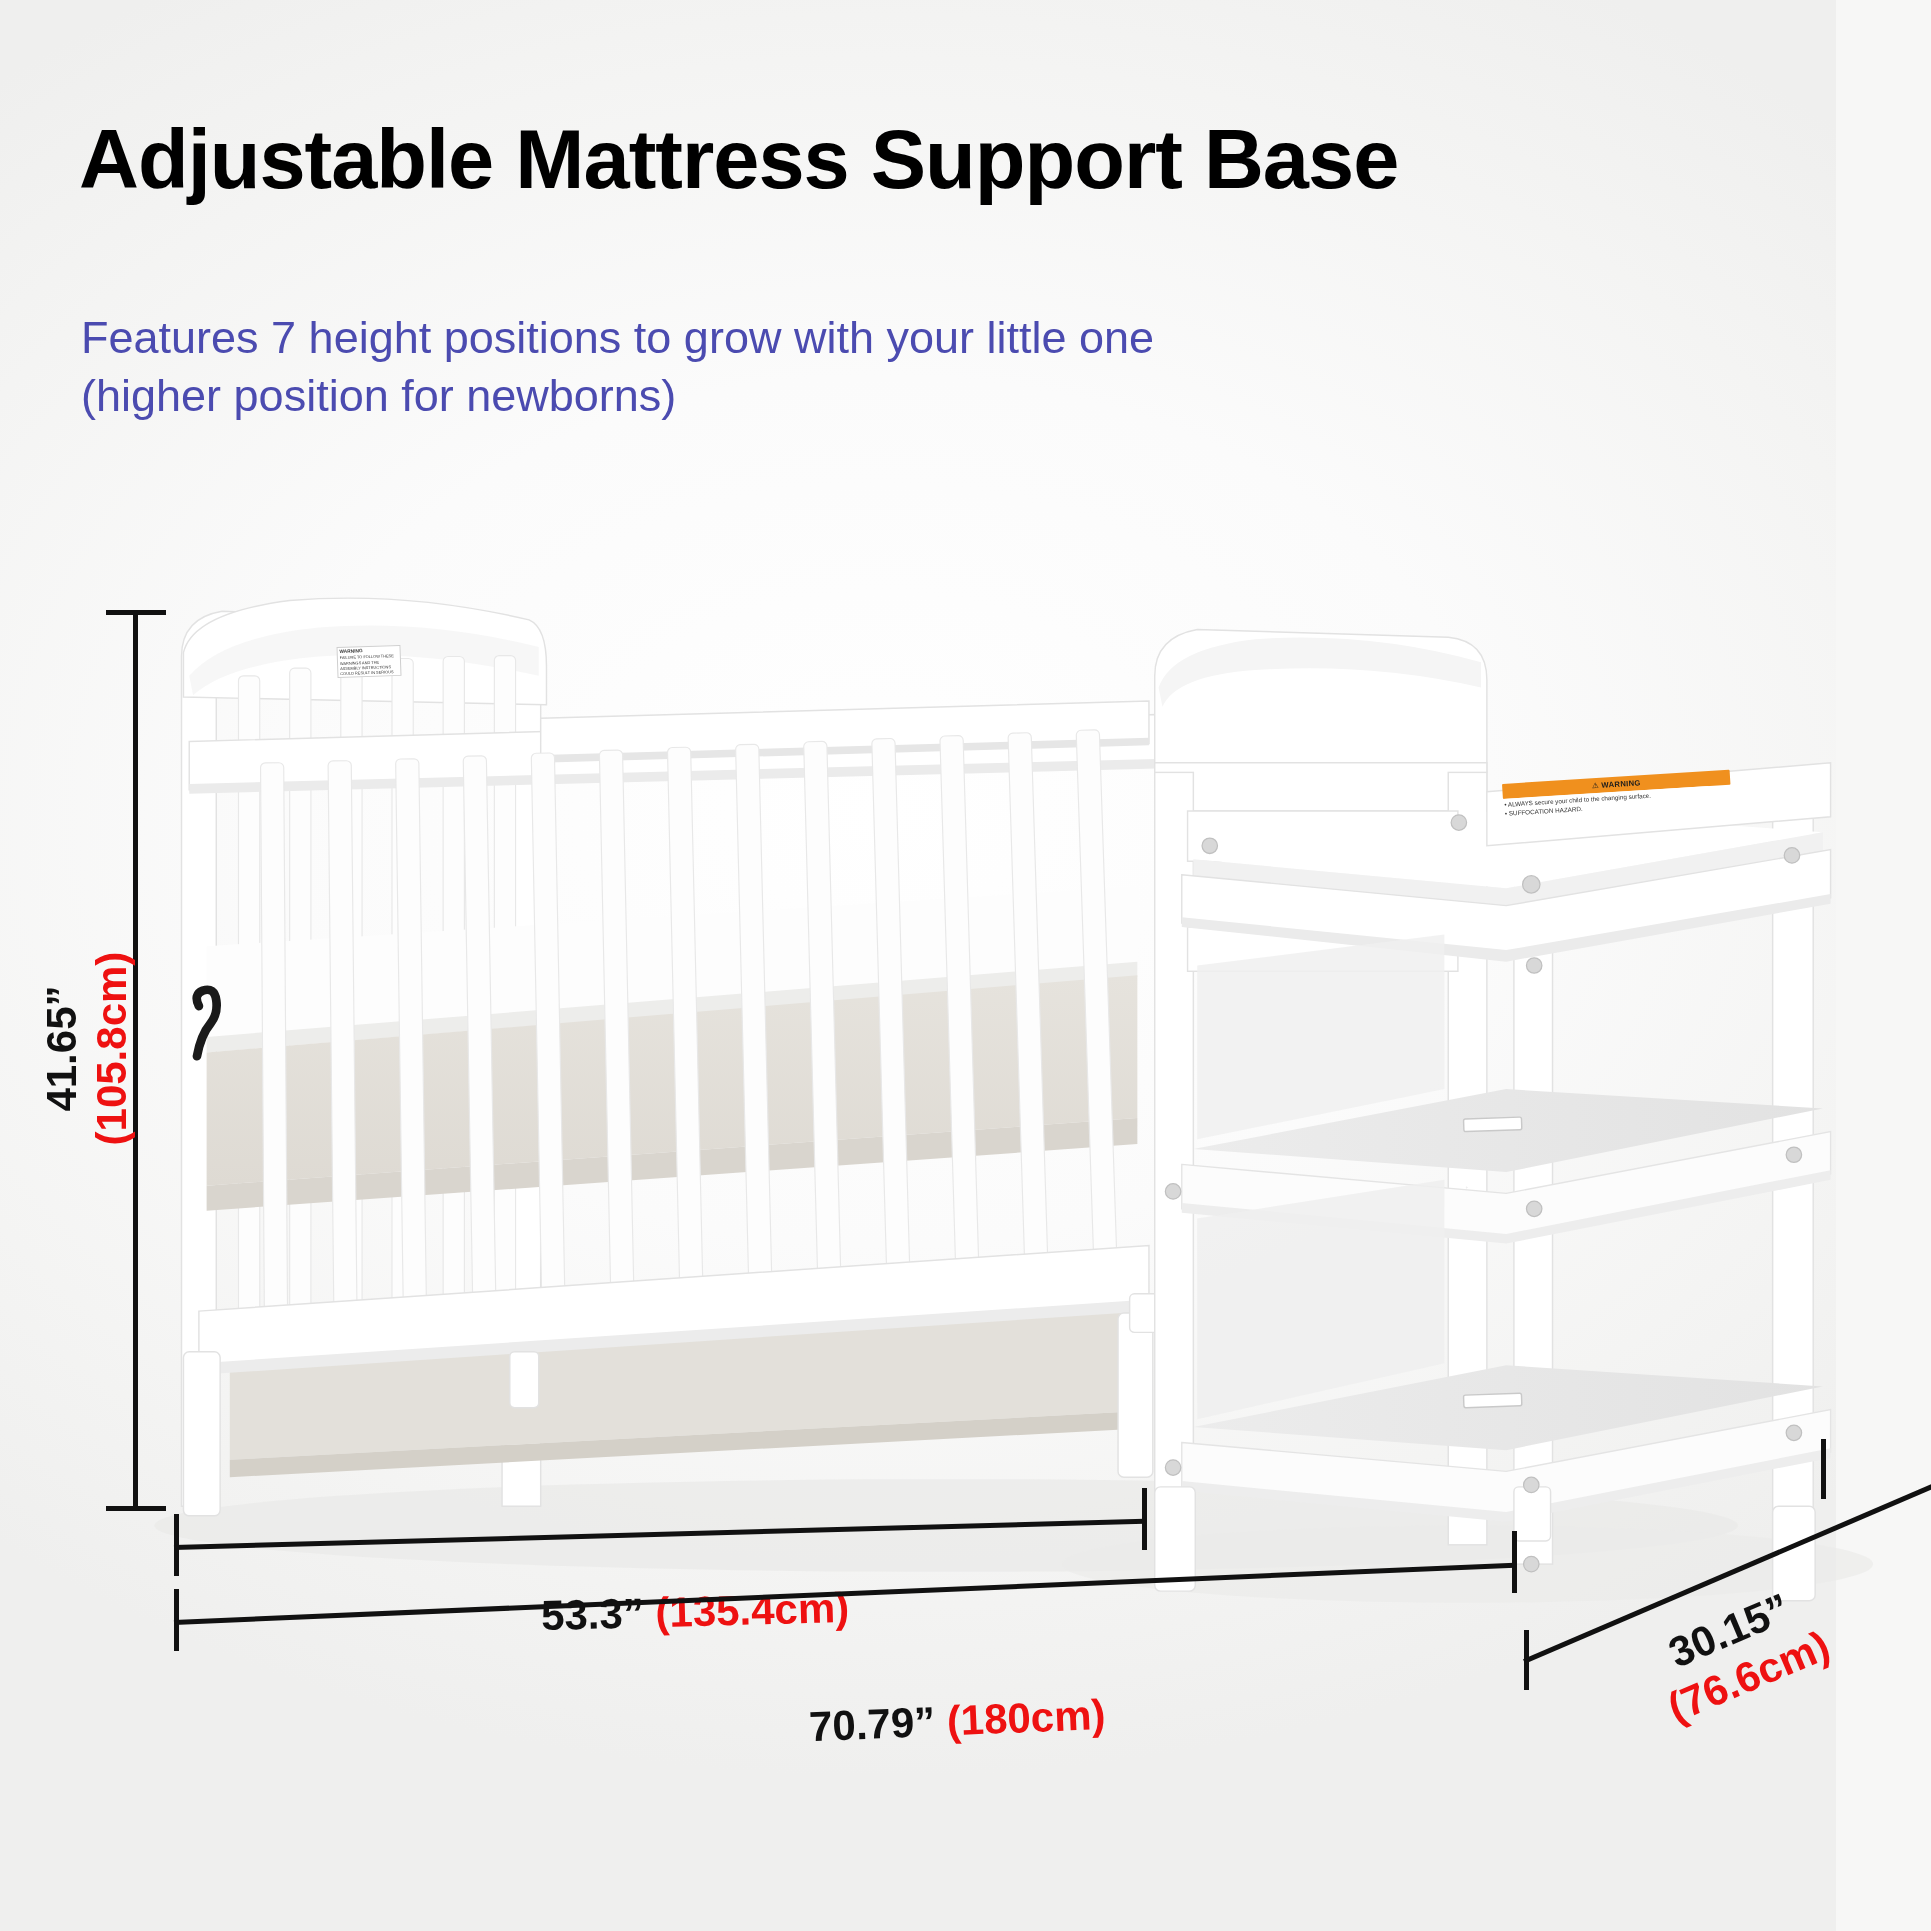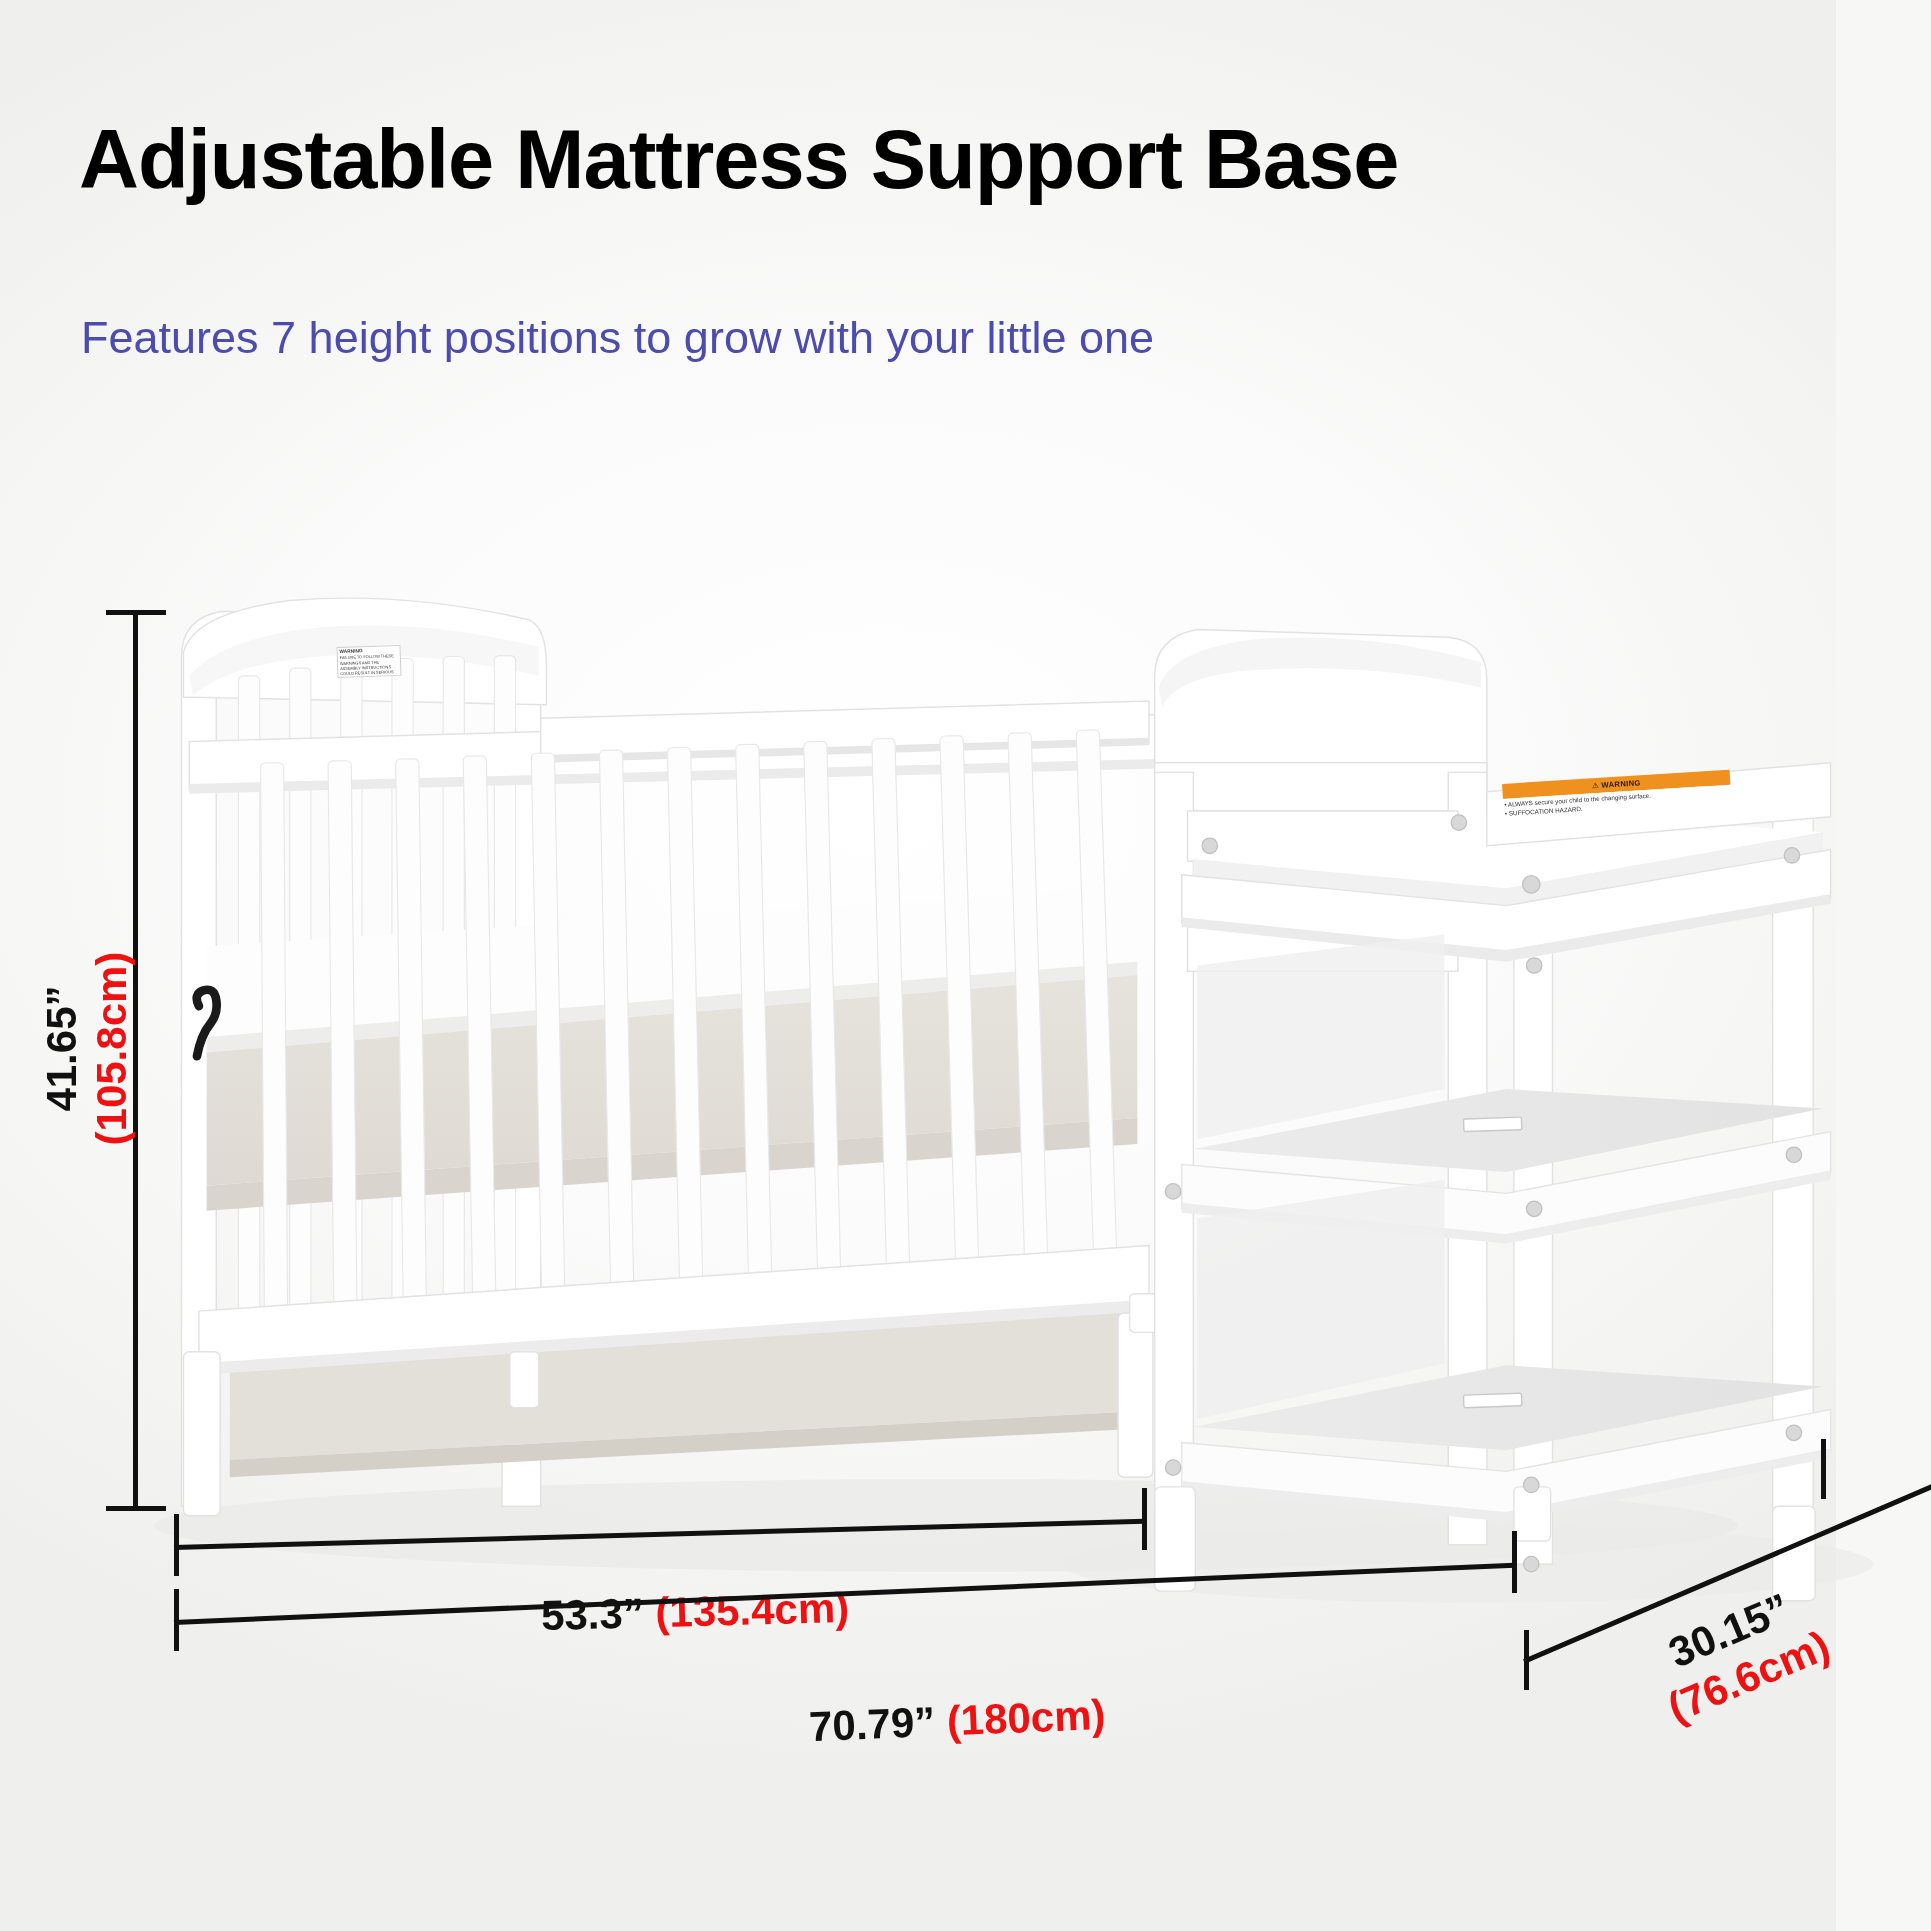--- a/index.html
+++ b/index.html
@@ -86,20 +86,21 @@
   #headlabel .hl-t{font-weight:bold;font-size:4.8px;}
 </style>
 </head>
 <body>
 
 <div id="stage">
 
   <div class="headline">Adjustable Mattress Support Base</div>
   <div class="subline">
     <span>Features 7 height positions to grow with your little one</span>
+    <span>(higher position for newborns)</span>
   </div>
 
   <svg id="product" viewBox="0 0 2000 2000" xmlns="http://www.w3.org/2000/svg">
 
     <defs>
       <linearGradient id="gWhite" x1="0" y1="0" x2="0" y2="1">
         <stop offset="0%" stop-color="#ffffff"></stop>
         <stop offset="100%" stop-color="#f2f2f2"></stop>
       </linearGradient>
       <linearGradient id="gMat" x1="0" y1="0" x2="0" y2="1">

